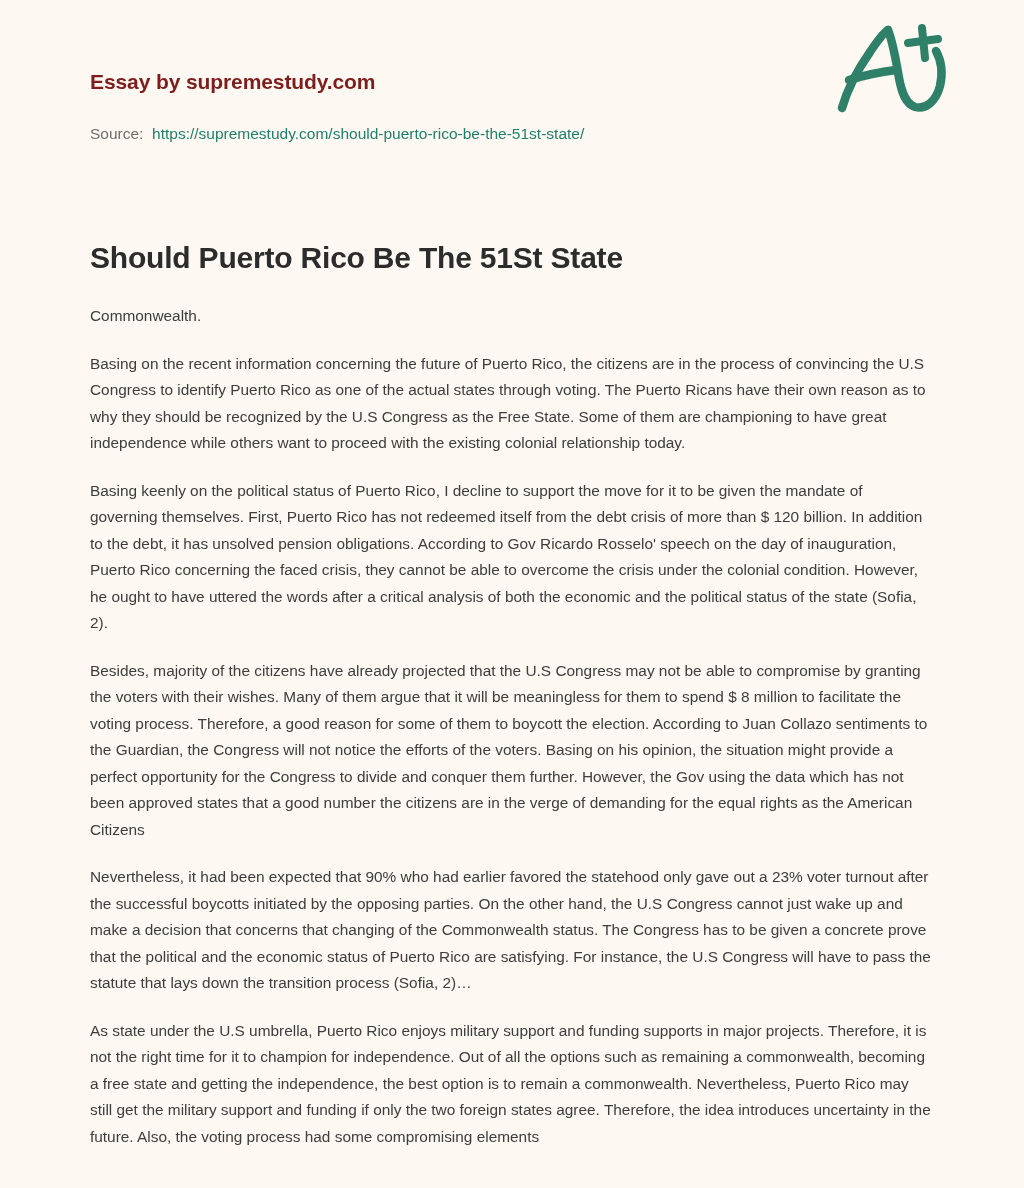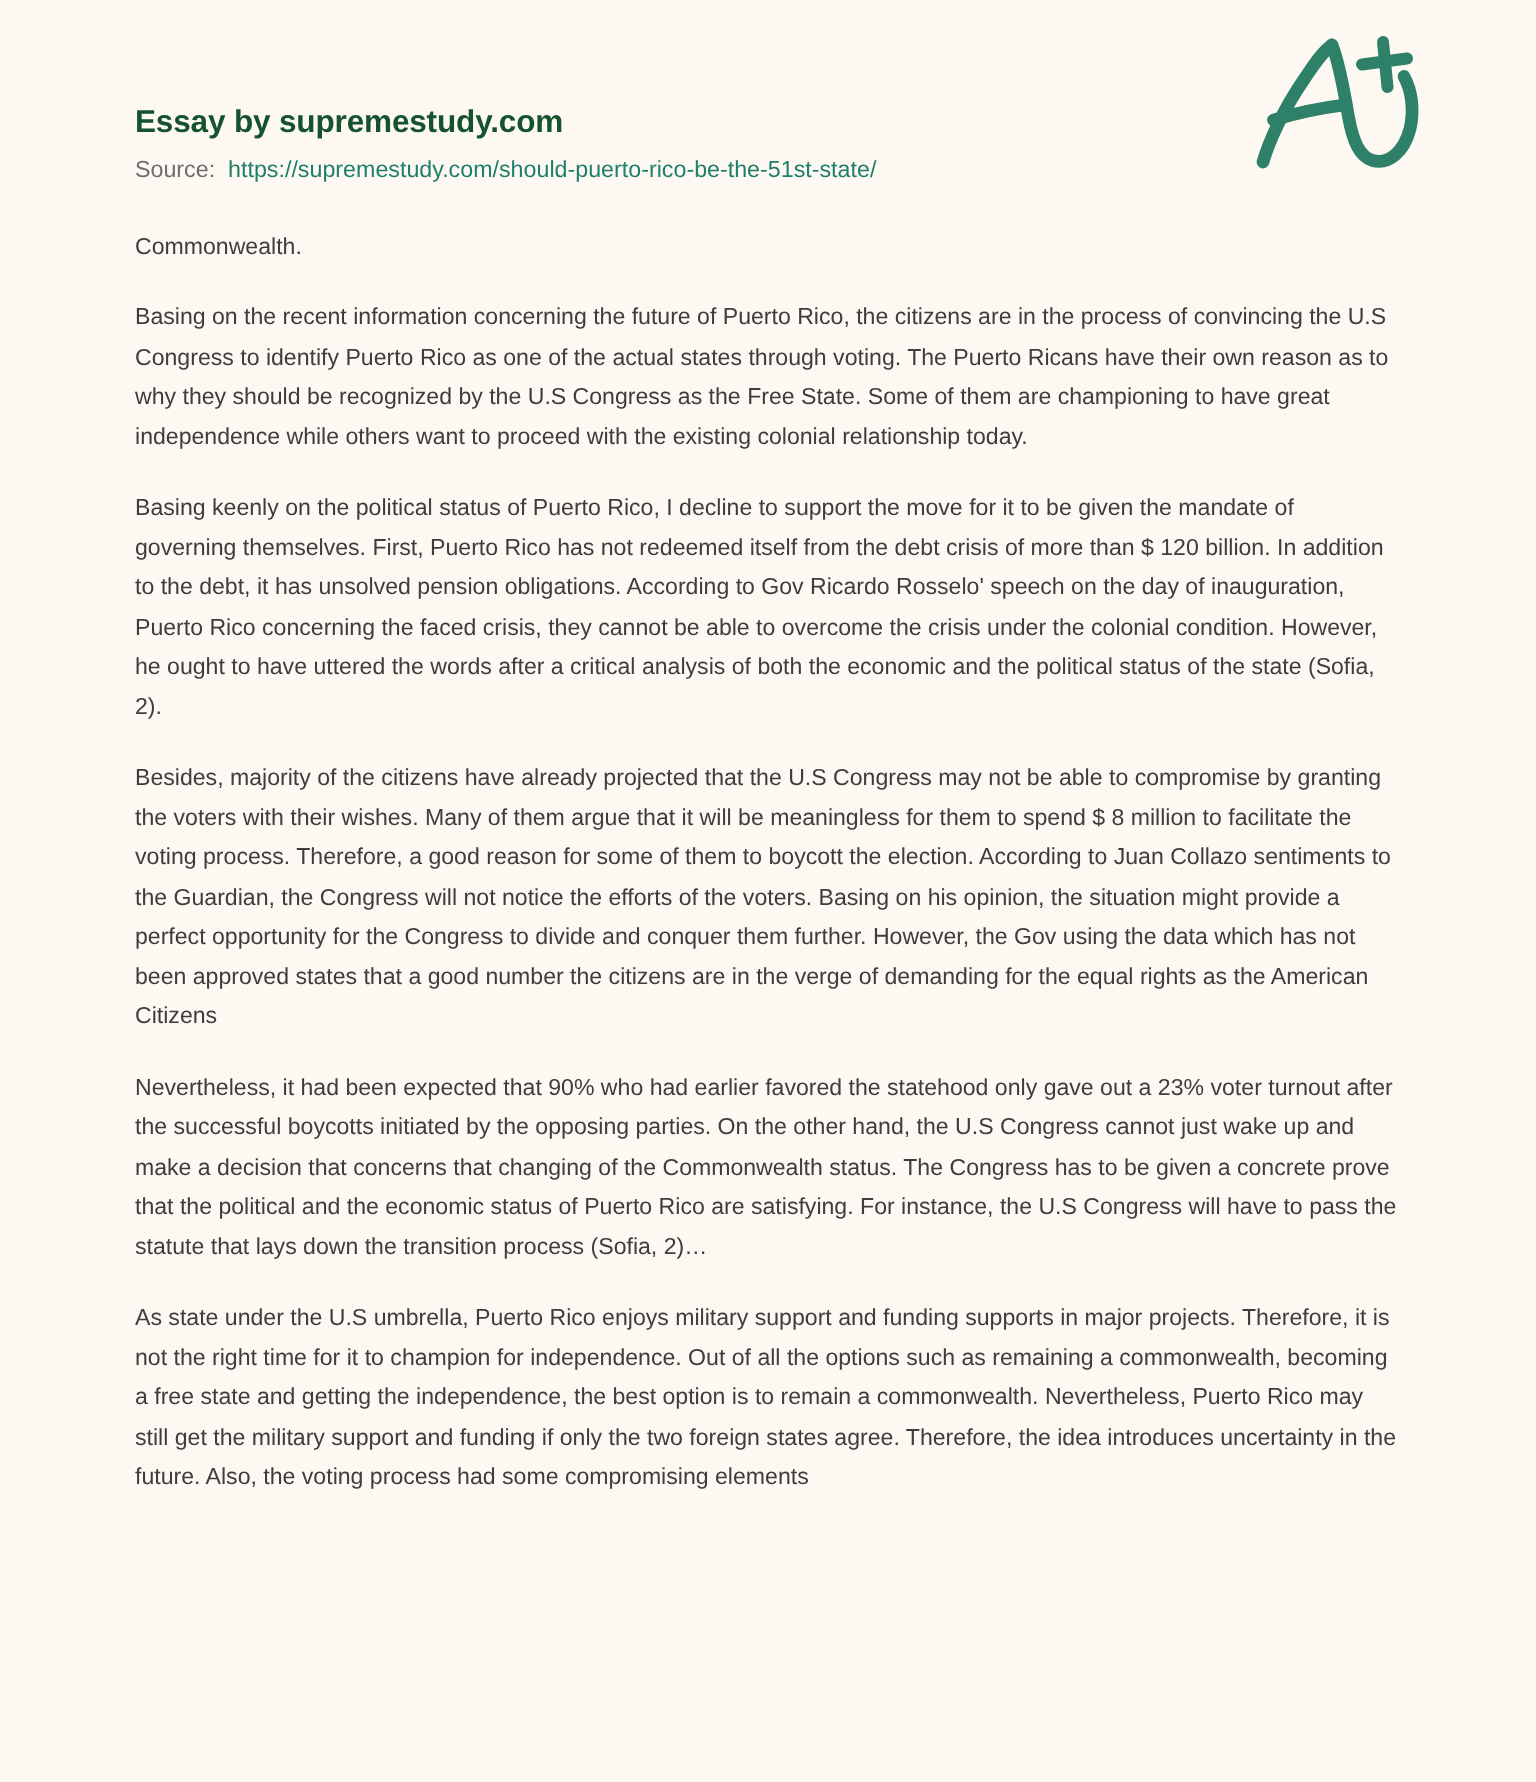--- a/index.html
+++ b/index.html
@@ -25,28 +25,28 @@
 
   
   .doc-header {
     position: relative;
     padding-top: 68px;
   }
 
   .brand-line {
     font-size: 21px;
     font-weight: bold;
-    color: #14532d;
+    color: #7f1d1d;
     letter-spacing: -0.1px;
     line-height: 1.3;
     margin: 0;
   }
 
   .source-line {
-    margin: 8px 0 0 0;
+    margin: 28px 0 0 0;
     font-size: 15.5px;
     line-height: 1.4;
     color: #6e6e6e;
     white-space: nowrap;
   }
   .source-label {
     color: #6e6e6e;
   }
   .source-url {
     color: #1f7f6b;
@@ -120,20 +120,21 @@
         <path d="M27 70 C 40 66, 58 62, 74 60" stroke-width="8.5"></path>
 
         <path d="M86 33 L 116 29" stroke-width="8"></path>
 
         <path d="M100 18 L 103 48" stroke-width="8"></path>
       </svg>
     </div>
 
   </div>
 
+  <h1 class="doc-title">Should Puerto Rico Be The 51St State</h1>
 
   <div class="doc-body">
     <p>Commonwealth.</p>
     <p>Basing on the recent information concerning the future of Puerto Rico, the citizens are in the process of convincing the U.S Congress to identify Puerto Rico as one of the actual states through voting. The Puerto Ricans have their own reason as to why they should be recognized by the U.S Congress as the Free State. Some of them are championing to have great independence while others want to proceed with the existing colonial relationship today.</p>
     <p>Basing keenly on the political status of Puerto Rico, I decline to support the move for it to be given the mandate of governing themselves. First, Puerto Rico has not redeemed itself from the debt crisis of more than $ 120 billion. In addition to the debt, it has unsolved pension obligations. According to Gov Ricardo Rosselo' speech on the day of inauguration, Puerto Rico concerning the faced crisis, they cannot be able to overcome the crisis under the colonial condition. However, he ought to have uttered the words after a critical analysis of both the economic and the political status of the state (Sofia, 2).</p>
     <p>Besides, majority of the citizens have already projected that the U.S Congress may not be able to compromise by granting the voters with their wishes. Many of them argue that it will be meaningless for them to spend $ 8 million to facilitate the voting process. Therefore, a good reason for some of them to boycott the election. According to Juan Collazo sentiments to the Guardian, the Congress will not notice the efforts of the voters. Basing on his opinion, the situation might provide a perfect opportunity for the Congress to divide and conquer them further. However, the Gov using the data which has not been approved states that a good number the citizens are in the verge of demanding for the equal rights as the American Citizens</p>
     <p>Nevertheless, it had been expected that 90% who had earlier favored the statehood only gave out a 23% voter turnout after the successful boycotts initiated by the opposing parties. On the other hand, the U.S Congress cannot just wake up and make a decision that concerns that changing of the Commonwealth status. The Congress has to be given a concrete prove that the political and the economic status of Puerto Rico are satisfying. For instance, the U.S Congress will have to pass the statute that lays down the transition process (Sofia, 2)…</p>
     <p>As state under the U.S umbrella, Puerto Rico enjoys military support and funding supports in major projects. Therefore, it is not the right time for it to champion for independence. Out of all the options such as remaining a commonwealth, becoming a free state and getting the independence, the best option is to remain a commonwealth. Nevertheless, Puerto Rico may still get the military support and funding if only the two foreign states agree. Therefore, the idea introduces uncertainty in the future. Also, the voting process had some compromising elements</p>
   </div>
 

